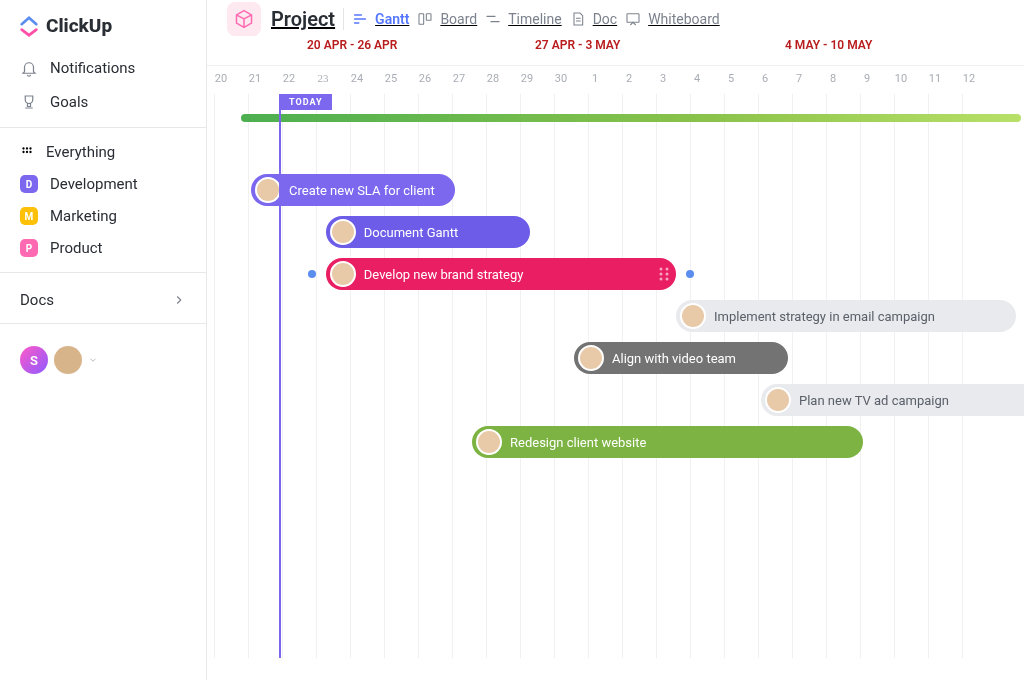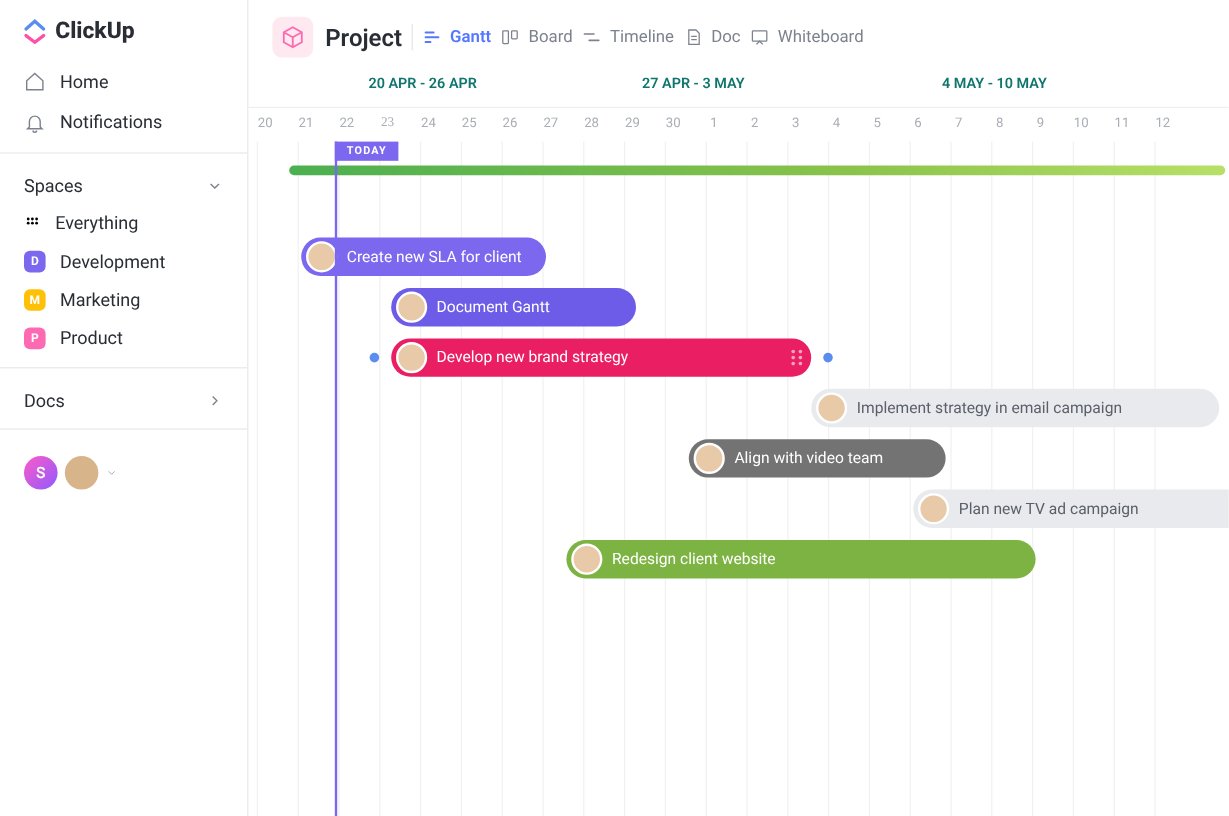--- a/index.html
+++ b/index.html
@@ -14,31 +14,31 @@
 .section-hdr .chev { color:#7c828d; }
 .space-item { display:flex; align-items:center; gap:12px; padding:7px 20px; font-size:15px; color:#292d34; cursor:pointer; }
 .sq { width:18px; height:18px; border-radius:5px; display:flex; align-items:center; justify-content:center; font-size:10px; font-weight:700; color:#fff; }
 .sq-dev{background:#7b68ee;} .sq-mkt{background:#ffc107;} .sq-prd{background:#fd6ab2;}
 .grid-icn{width:14px;height:14px;color:#7c828d;}
 .user-row { display:flex; align-items:center; gap:6px; padding:14px 20px 0 20px; }
 .avatar-s { width:28px; height:28px; border-radius:50%; background:linear-gradient(135deg,#ff5ac8,#8e5aff); color:#fff; font-size:13px; font-weight:600; display:flex; align-items:center; justify-content:center; }
 .avatar-img { width:28px; height:28px; border-radius:50%; background:#d8b48a; }
 .divider{height:1px;background:#e8e8e8;margin:8px 0;}
 .main { flex:1; position:relative; overflow:hidden; }
-.topbar { display:flex; align-items:center; gap:8px; padding:14px 20px; }
+.topbar { display:flex; align-items:center; gap:8px; padding:2px 20px;text-decoration:underline; }
 .proj-badge { display:flex; align-items:center; gap:10px; }
 .proj-icon { width:34px; height:34px; border-radius:8px; background:#fde9ef; display:flex; align-items:center; justify-content:center; color:#fd6ab2; }
 .proj-title { font-size:20px; font-weight:600; color:#292d34; }
 .vsep{width:1px;height:22px;background:#e4e4e4;}
 .view-btn { display:flex; align-items:center; gap:7px; font-size:14px; color:#7c828d; cursor:pointer; }
 .view-btn.active { color:#5577ff; font-weight:600; }
 .view-btn .vicn{width:16px;height:16px;}
 .gantt-area { position:relative; }
 .week-row { position:relative; height:28px; border-bottom:1px solid #eee; }
-.week-lbl { position:absolute; font-size:12px; color:#0f766e; font-weight:600; }
+.week-lbl { position:absolute; font-size:12px; color:#b91c1c; font-weight:600; }
 .day-row { position:relative; height:28px; }
 .day-lbl { position:absolute; font-size:11px; color:#a9adb5; top:6px; text-align:center; width:34px; }
 .grid-lines { position:absolute; top:56px; left:0; right:0; bottom:0; }
 .gline { position:absolute; top:0; bottom:0; width:1px; background:#f1f1f1; }
 .today-marker { position:absolute; top:56px; bottom:0; width:2px; background:#7b68ee; z-index:5; }
 .today-tag { position:absolute; background:#7b68ee; color:#fff; font-size:9px; font-weight:700; padding:3px 10px; letter-spacing:1px; }
 .summary-bar { position:absolute; height:8px; background:linear-gradient(90deg,#4caf50,#8bc34a 60%,#b8e068); border-radius:4px; }
 .task-bar { position:absolute; height:32px; border-radius:16px; display:flex; align-items:center; padding:0 14px 0 4px; gap:8px; font-size:13px; color:#fff; }
 .task-bar .tav { width:26px; height:26px; border-radius:50%; background:#e8c9a8; border:2px solid #fff; flex-shrink:0; }
 .clr-purple{background:#7b68ee;} .clr-indigo{background:#6c5ce7;} .clr-pink{background:#e91e63;} .clr-grey{background:#e8eaed;color:#5a5f69;} .clr-yellow{background:#737373;} .clr-green{background:#7cb342;}
@@ -52,39 +52,33 @@
   <div class="logo">
     <svg class="logo-mark" viewBox="0 0 24 24">
       <path d="M4 16 L12 22 L20 16" fill="none" stroke="#ff4fa7" stroke-width="3" stroke-linecap="round"></path>
       <path d="M4 10 L12 3 L20 10" fill="none" stroke="#5b8def" stroke-width="3" stroke-linecap="round"></path>
     </svg>
     <span class="logo-text">ClickUp</span>
   </div>
 
   <div class="nav-item">
     <svg class="icn" viewBox="0 0 24 24">
-        <path d="M3 11 L12 3 L21 11 V21 H3 Z" fill="none" stroke="currentColor" stroke-width="1.6"></path>
-      </svg>
-    <span>Home</span>
+        <path d="M6 17 V11 a6 6 0 0 1 12 0 V17 l2 2 H4 Z M10 21 a2 2 0 0 0 4 0" fill="none" stroke="currentColor" stroke-width="1.6"></path>
+      </svg>
+    <span>Notifications</span>
   </div>
   <div class="nav-item">
     <svg class="icn" viewBox="0 0 24 24">
-        <path d="M6 17 V11 a6 6 0 0 1 12 0 V17 l2 2 H4 Z M10 21 a2 2 0 0 0 4 0" fill="none" stroke="currentColor" stroke-width="1.6"></path>
-      </svg>
-    <span>Notifications</span>
+        <path d="M7 4 H17 V9 a5 5 0 0 1 -10 0 Z M10 14 V18 H14 V14 M7 20 H17" fill="none" stroke="currentColor" stroke-width="1.6"></path>
+      </svg>
+    <span>Goals</span>
   </div>
 
   <div class="divider"></div>
 
-  <div class="section-hdr">
-    <span>Spaces</span>
-    <svg class="chev" width="14" height="14" viewBox="0 0 24 24">
-        <path d="M6 9 L12 15 L18 9" fill="none" stroke="currentColor" stroke-width="2"></path>
-      </svg>
-  </div>
   <div class="space-item">
     <svg class="grid-icn" viewBox="0 0 24 24">
         <circle cx="6" cy="6" r="2"></circle>
         <circle cx="12" cy="6" r="2"></circle>
         <circle cx="18" cy="6" r="2"></circle>
         <circle cx="6" cy="12" r="2"></circle>
         <circle cx="12" cy="12" r="2"></circle>
         <circle cx="18" cy="12" r="2"></circle>
       </svg>
     <span>Everything</span>

